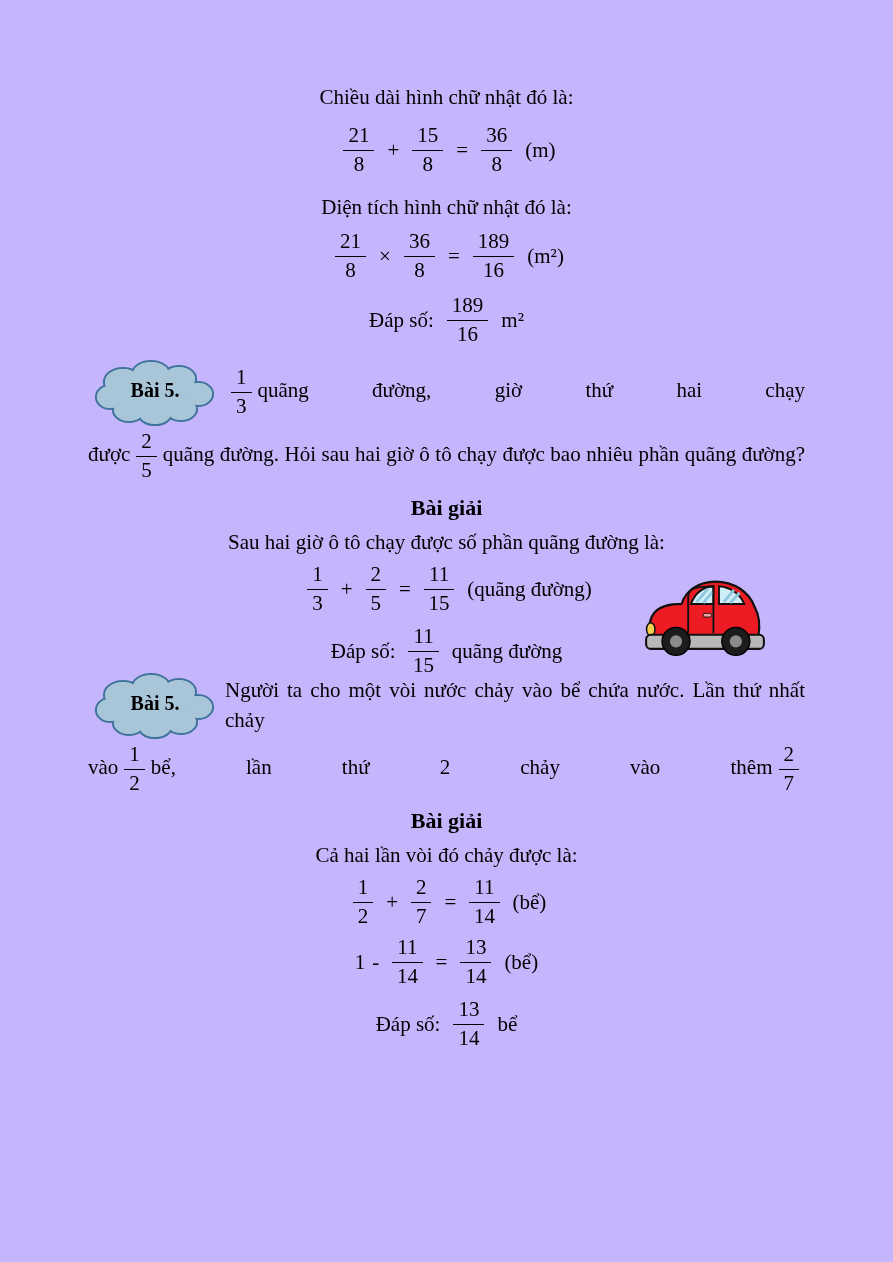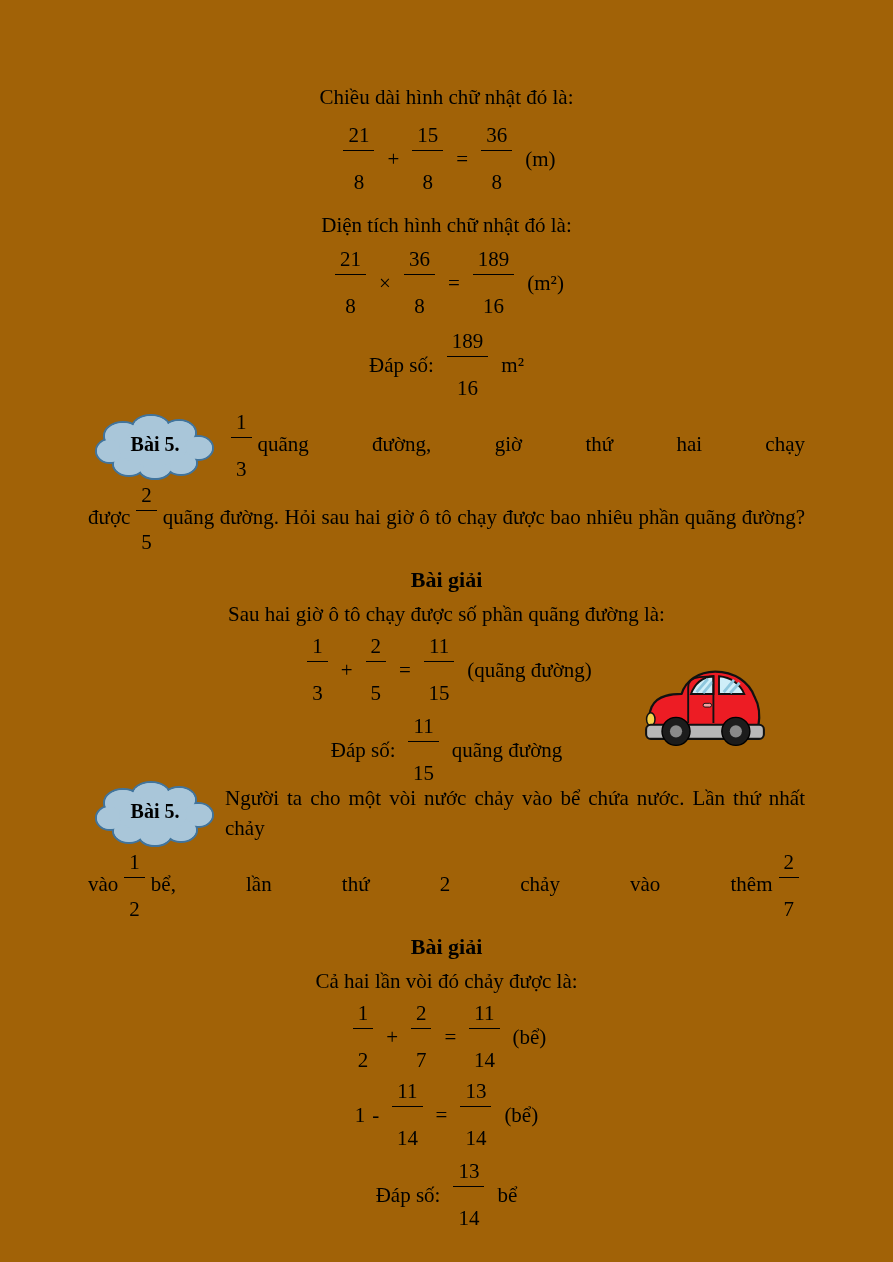--- a/index.html
+++ b/index.html
@@ -1,34 +1,34 @@
 <!DOCTYPE html>
 <html><head>
 <meta charset="utf-8">
 <style>
   html,body { margin:0; padding:0; background:#ffffff; }
   .page {
     position:relative;
     width:893px; height:1262px;
-    background:#a16207;
+    background:#c4b5fd;
     color:#000;
     font-family:"Liberation Serif","DejaVu Serif",serif;
     font-size:21px;
     box-sizing:border-box;
     padding-top:84px;
     overflow:hidden;
   }
   .content { width:717px; margin:0 auto; }
   .center-line { text-align:center; line-height:26px; }
   .solution-title { text-align:center; font-weight:bold; font-size:22px; line-height:27px; }
 
   
   .frac {
     display:inline-flex; flex-direction:column; align-items:center;
-    vertical-align:middle; line-height:1.12; margin:0 6px;gap:18px;
+    vertical-align:middle; line-height:1.12; margin:0 6px;
   }
   .frac .num { padding:0 5px 2px; border-bottom:1.6px solid #000; }
   .frac .den { padding-top:2px; }
 
   
   .eq-row {
     display:flex; justify-content:center; align-items:center;
     gap:7px; line-height:26px;
   }
   .mt14 { margin-top:14px; }

